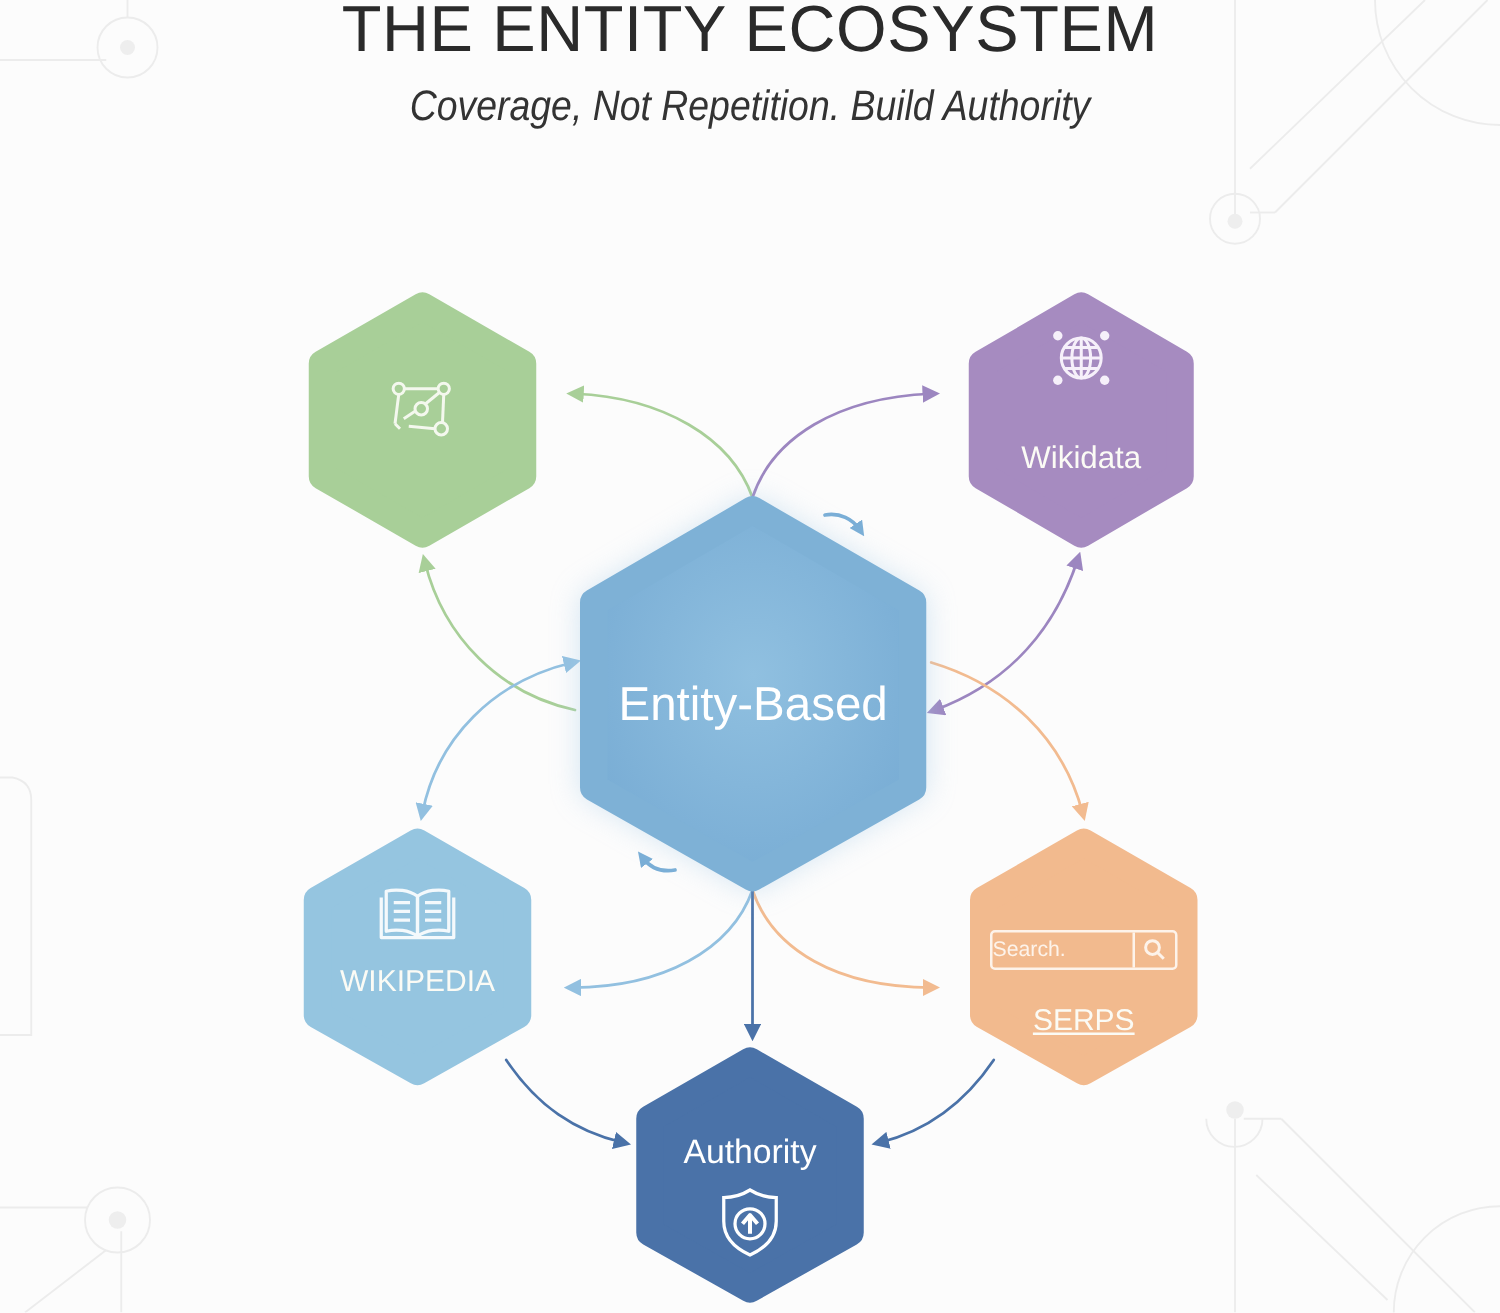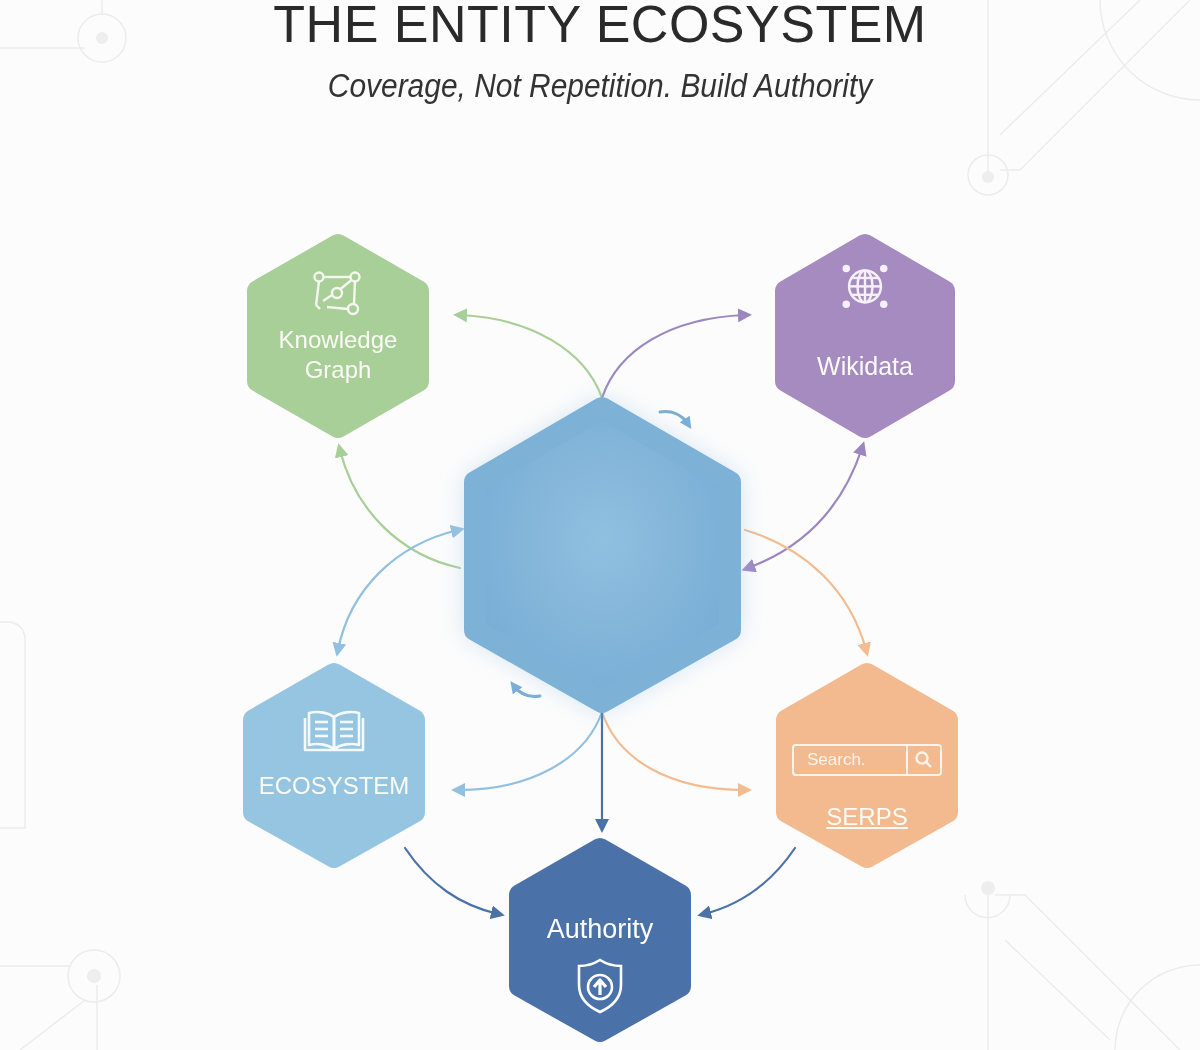--- a/index.html
+++ b/index.html
@@ -142,75 +142,72 @@
     <circle cx="44" cy="6" r="4.5"></circle>
     <circle cx="26" cy="22" r="5"></circle>
     <circle cx="42" cy="38" r="5"></circle>
     <line x1="12.5" y1="6" x2="39.5" y2="6"></line>
     <line x1="8" y1="10.5" x2="5" y2="34"></line>
     <line x1="44" y1="10.5" x2="43" y2="33"></line>
     <line x1="29.5" y1="18" x2="40.5" y2="9"></line>
     <line x1="21" y1="24" x2="12" y2="30"></line>
     <path d="M5,34 L9,38 M16,36 L37,38"></path>
   </svg>
-  <div class="label" style="font-size:24px; margin-top:8px;">
-    <div>Knowledge</div>
-    <div>Graph</div>
-  </div>
 </div>
 
 <div class="node" style="left:786px; top:262px; width:158px; height:120px;gap:28px;">
   <svg class="icon" width="54" height="52" viewBox="0 0 54 52" fill="none" stroke="#f6f0fa" stroke-width="2.6">
     <circle cx="27" cy="26" r="17"></circle>
     <ellipse cx="27" cy="26" rx="8" ry="17"></ellipse>
     <line x1="27" y1="9" x2="27" y2="43"></line>
     <line x1="10" y1="26" x2="44" y2="26"></line>
     <line x1="13" y1="17" x2="41" y2="17"></line>
     <line x1="13" y1="35" x2="41" y2="35"></line>
     <circle cx="7" cy="7" r="4" fill="#f6f0fa" stroke="none"></circle>
     <circle cx="47" cy="7" r="4" fill="#f6f0fa" stroke="none"></circle>
     <circle cx="7" cy="45" r="4" fill="#f6f0fa" stroke="none"></circle>
     <circle cx="47" cy="45" r="4" fill="#f6f0fa" stroke="none"></circle>
   </svg>
   <div class="label" style="font-size:25px; margin-top:12px;">Wikidata</div>
 </div>
 
 <div class="node" style="left:475px; top:510px; width:255px; height:110px; color:#ffffff;">
   <div class="label" style="font-size:38px; line-height:1.2;">
+    <div>Entity-Based</div>
   </div>
 </div>
 
 <div class="node" style="left:254px; top:705px; width:160px; height:100px;">
   <svg class="icon" width="62" height="44" viewBox="0 0 62 44" fill="none" stroke="#f4f9fc" stroke-width="2.6" stroke-linejoin="round">
     <path d="M31,8 C24,3 14,2 6,4 L6,36 C14,34 24,35 31,40 Z"></path>
     <path d="M31,8 C38,3 48,2 56,4 L56,36 C48,34 38,35 31,40 Z"></path>
     <path d="M2,9 L2,41 L31,41 M60,9 L60,41 L31,41"></path>
     <line x1="12" y1="13" x2="25" y2="13"></line>
     <line x1="12" y1="20" x2="25" y2="20"></line>
     <line x1="12" y1="27" x2="25" y2="27"></line>
     <line x1="37" y1="13" x2="50" y2="13"></line>
     <line x1="37" y1="20" x2="50" y2="20"></line>
     <line x1="37" y1="27" x2="50" y2="27"></line>
   </svg>
-  <div class="label" style="font-size:24px; margin-top:18px;">ECOSYSTEM</div>
+  <div class="label" style="font-size:24px; margin-top:18px;">WIKIPEDIA</div>
 </div>
 
 <div class="node" style="left:787px; top:744px; width:160px; height:100px; justify-content:flex-start;">
   <div style="display:flex; width:150px; height:32px; border:2.5px solid #fdf3ea; border-radius:4px; box-sizing:border-box;">
-    <div style="flex:1; text-align:left; padding-left:13px; font-size:17px; line-height:27px; color:#fdf3ea;">Search.</div>
+    <div style="flex:1; text-align:left; padding-left:0; font-size:17px; line-height:27px; color:#fdf3ea;">Search.</div>
     <div style="width:32px; border-left:2.5px solid #fdf3ea; display:flex; align-items:center; justify-content:center;">
       <svg width="20" height="20" viewBox="0 0 20 20" fill="none" stroke="#fdf3ea" stroke-width="2.4">
         <circle cx="8" cy="8" r="5.5"></circle>
         <line x1="12" y1="12" x2="17" y2="17"></line>
       </svg>
     </div>
   </div>
   <div class="label" style="font-size:24px; margin-top:26px;text-decoration:underline;">SERPS</div>
 </div>
 
-<div class="node" style="left:520px; top:905px; width:160px; height:110px; justify-content:flex-end; color:#ffffff;">
+<div class="node" style="left:520px; top:905px; width:160px; height:110px; justify-content:flex-start; color:#ffffff;">
   <div class="label" style="font-size:27px;">Authority</div>
   <svg class="icon" width="50" height="58" viewBox="0 0 50 58" fill="none" stroke="#ffffff" stroke-width="2.6" style="margin-top:10px;">
     <path d="M25,3 C33,8 40,9 46,9 L46,28 C46,42 36,50 25,55 C14,50 4,42 4,28 L4,9 C10,9 17,8 25,3 Z"></path>
     <circle cx="25" cy="30" r="12" fill="none"></circle>
     <path d="M25,38 L25,25 M19,30 L25,23 L31,30" stroke-width="3.2" stroke-linejoin="round"></path>
   </svg>
 </div>
 
 </body></html>

